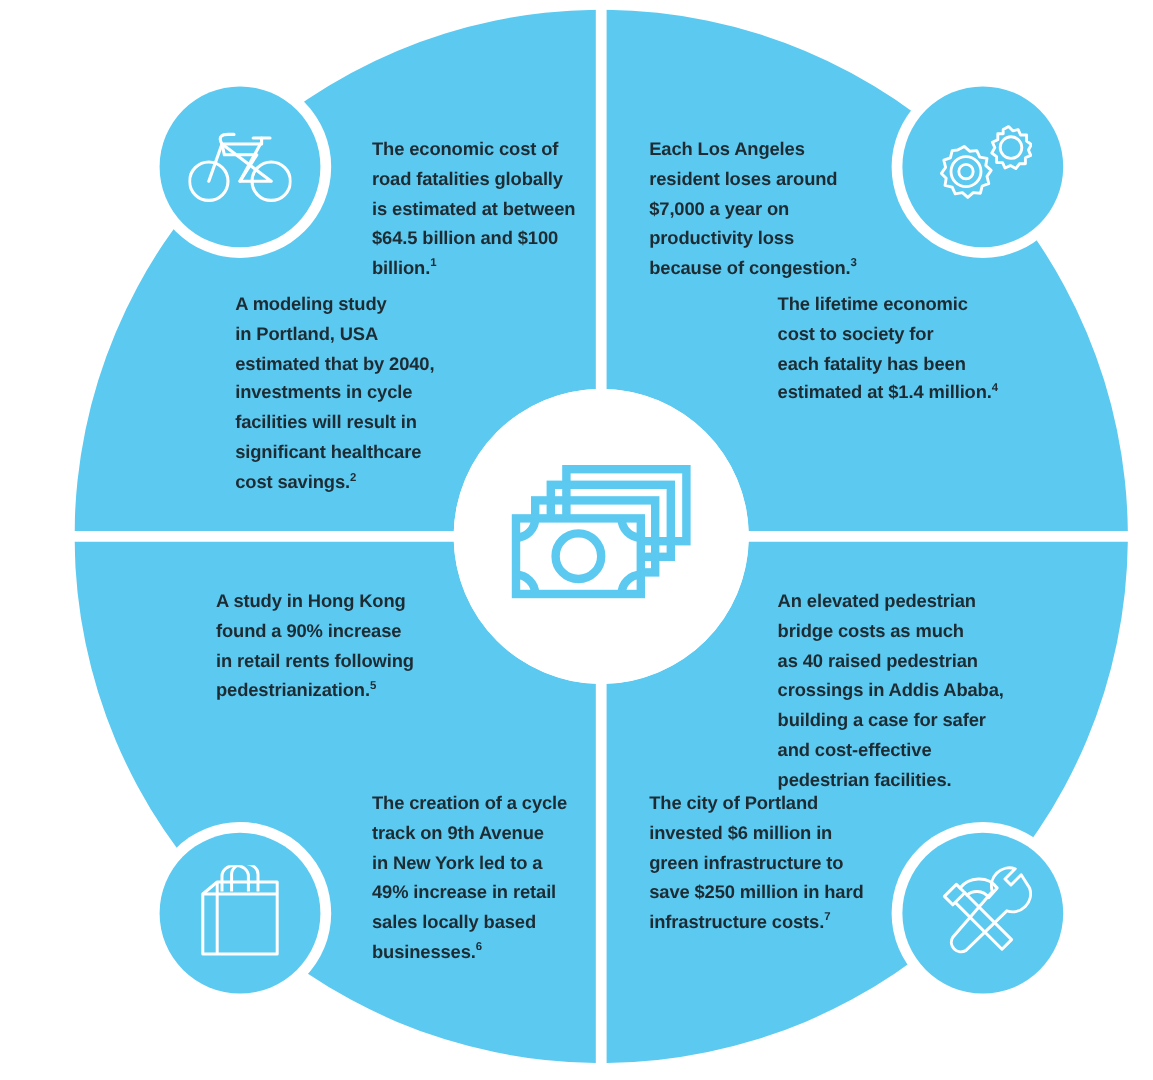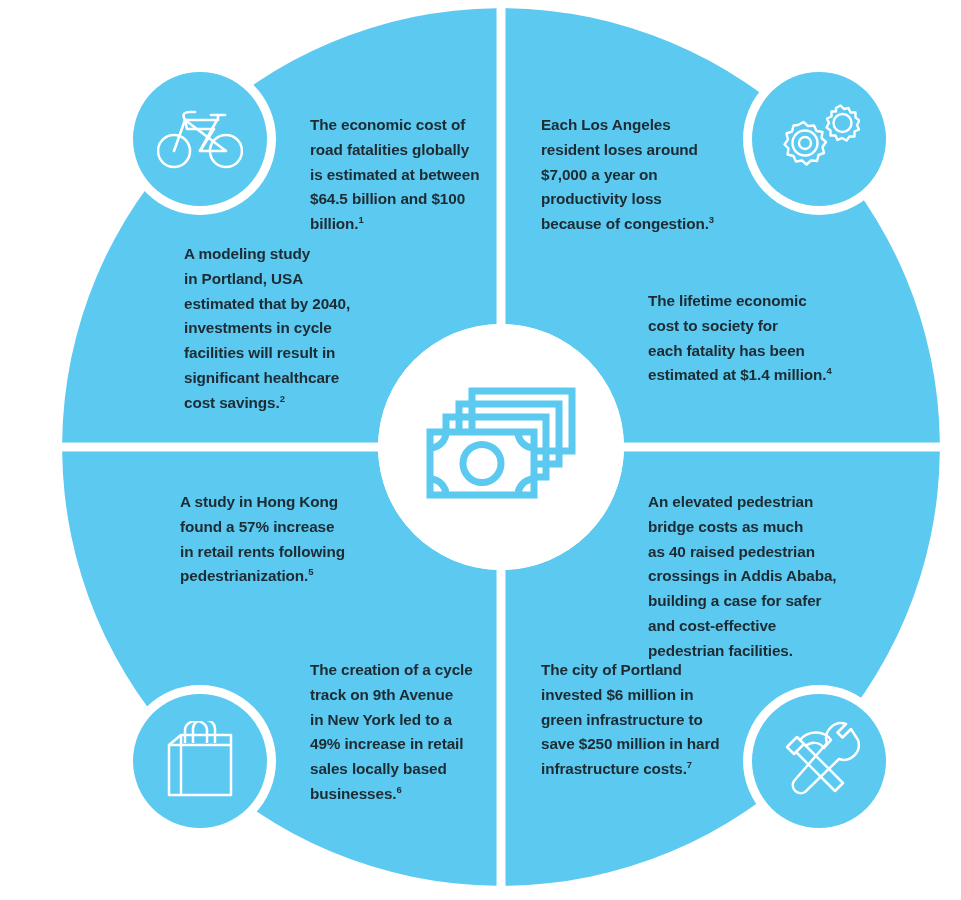--- a/index.html
+++ b/index.html
@@ -76,23 +76,23 @@
   }
   .block sup {
     font-size: 0.62em;
     font-weight: bold;
     vertical-align: super;
     line-height: 0;
   }
   .t-left  { text-align: left; }
 
   .blk-1 { left: 310px; top: 113px; width: 200px; }
-  .blk-2 { left: 184px; top: 242px; width: 210px; }
+  .blk-2 { left: 196px; top: 242px; width: 210px; }
   .blk-3 { left: 541px; top: 113px; width: 215px; }
-  .blk-4 { left: 648px; top: 242px; width: 215px; margin-top: 47px; }
+  .blk-4 { left: 648px; top: 242px; width: 215px; }
   .blk-5 { left: 180px; top: 490px; width: 205px; }
   .blk-6 { left: 648px; top: 490px; width: 215px; }
   .blk-7 { left: 310px; top: 658px; width: 200px; }
   .blk-8 { left: 541px; top: 658px; width: 210px; }
 </style>
 </head>
 <body>
 
 <div id="infographic">
 
@@ -228,21 +228,21 @@
 $7,000 a year on
 productivity loss
 because of congestion.</span><sup>3</sup></div>
 
   <div class="block blk-4 t-left"><span>The lifetime economic
 cost to society for
 each fatality has been
 estimated at $1.4 million.</span><sup>4</sup></div>
 
   <div class="block blk-5 t-left"><span>A study in Hong Kong
-found a 57% increase
+found a 90% increase
 in retail rents following
 pedestrianization.</span><sup>5</sup></div>
 
   <div class="block blk-6 t-left"><span>An elevated pedestrian
 bridge costs as much
 as 40 raised pedestrian
 crossings in Addis Ababa,
 building a case for safer
 and cost-effective
 pedestrian facilities.</span><sup></sup></div>

